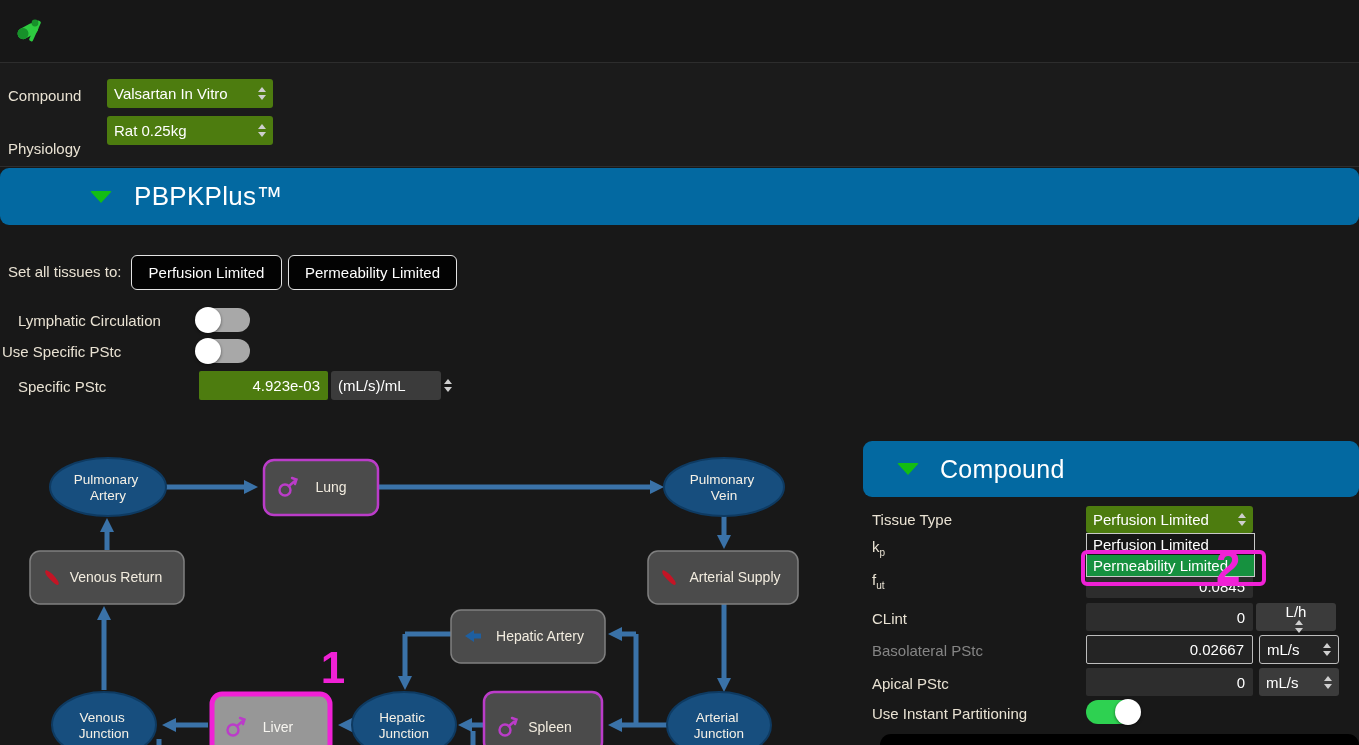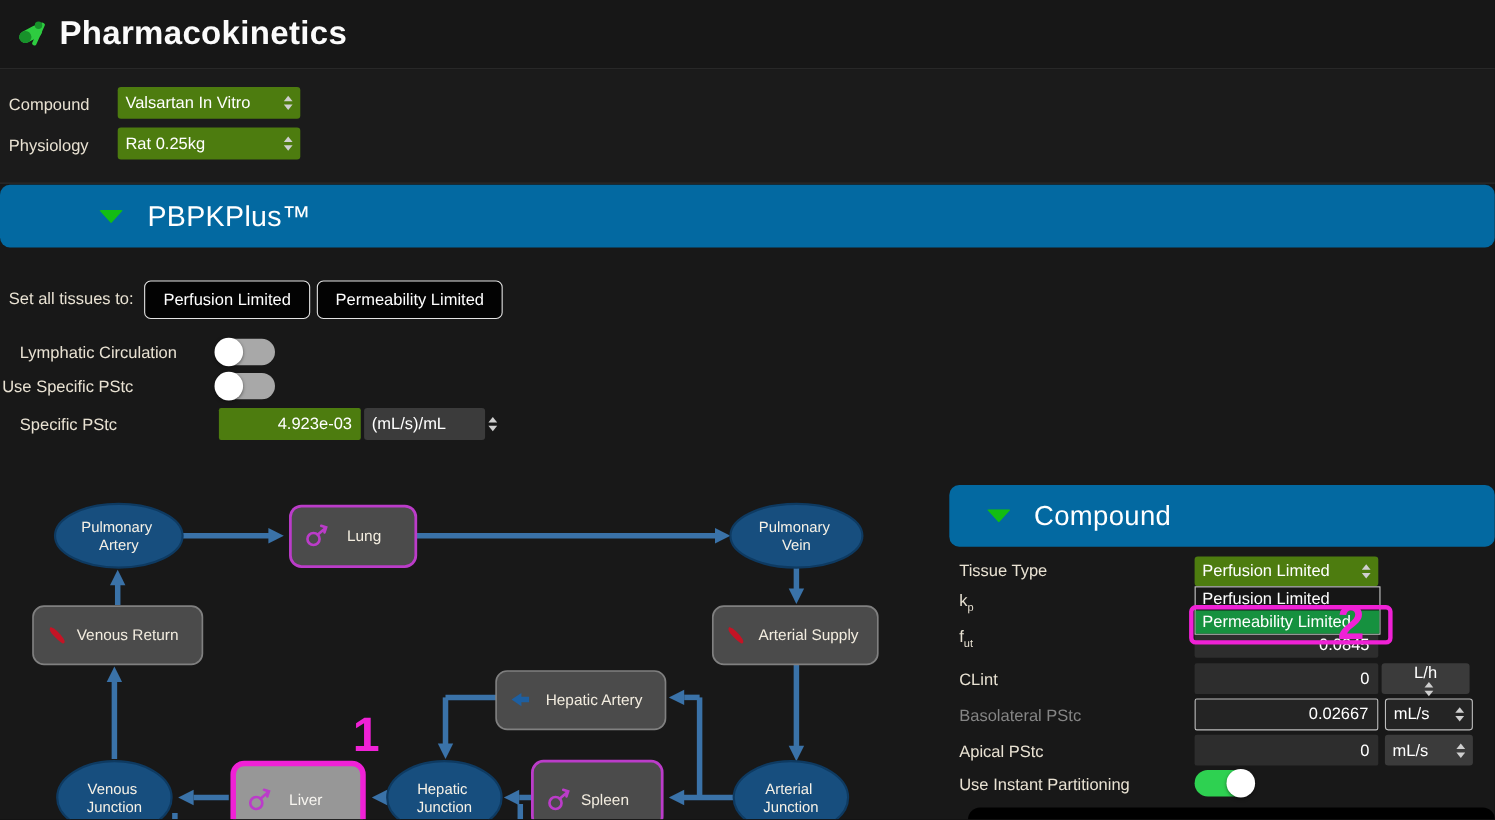--- a/index.html
+++ b/index.html
@@ -62,33 +62,32 @@
 
   <div class="app-header">
     <svg class="logo" viewBox="0 0 30 30">
       <g transform="rotate(-28 15 15)">
         <rect x="3" y="9" width="22" height="11" rx="5.5" fill="#2ecc40"></rect>
         <rect x="3" y="9" width="11" height="11" rx="5.5" fill="#17912a"></rect>
       </g>
       <rect x="19" y="4" width="4" height="22" rx="1.5" transform="rotate(24 21 15)" fill="#2ecc40"></rect>
       <circle cx="21" cy="7" r="3.4" fill="#17912a"></circle>
     </svg>
-    <div class="app-title">Pharmacokinetics</div>
   </div>
 
   <div class="sel-section">
     <div class="lbl" style="position:absolute;left:8px;top:24px;">Compound</div>
     <div class="select" style="left:107px;top:16px;width:152px;height:29px;">
       <span>Valsartan In Vitro</span>
       <span class="spin">
           <b class="u"></b>
           <b class="d"></b>
         </span>
     </div>
-    <div class="lbl" style="position:absolute;left:8px;top:61px;">Physiology</div>
+    <div class="lbl" style="position:absolute;left:8px;top:77px;">Physiology</div>
     <div class="select" style="left:107px;top:53px;width:152px;height:29px;">
       <span>Rat 0.25kg</span>
       <span class="spin">
           <b class="u"></b>
           <b class="d"></b>
         </span>
     </div>
   </div>
 
   <div class="bar" style="left:0;top:168px;width:1359px;height:57px;">

